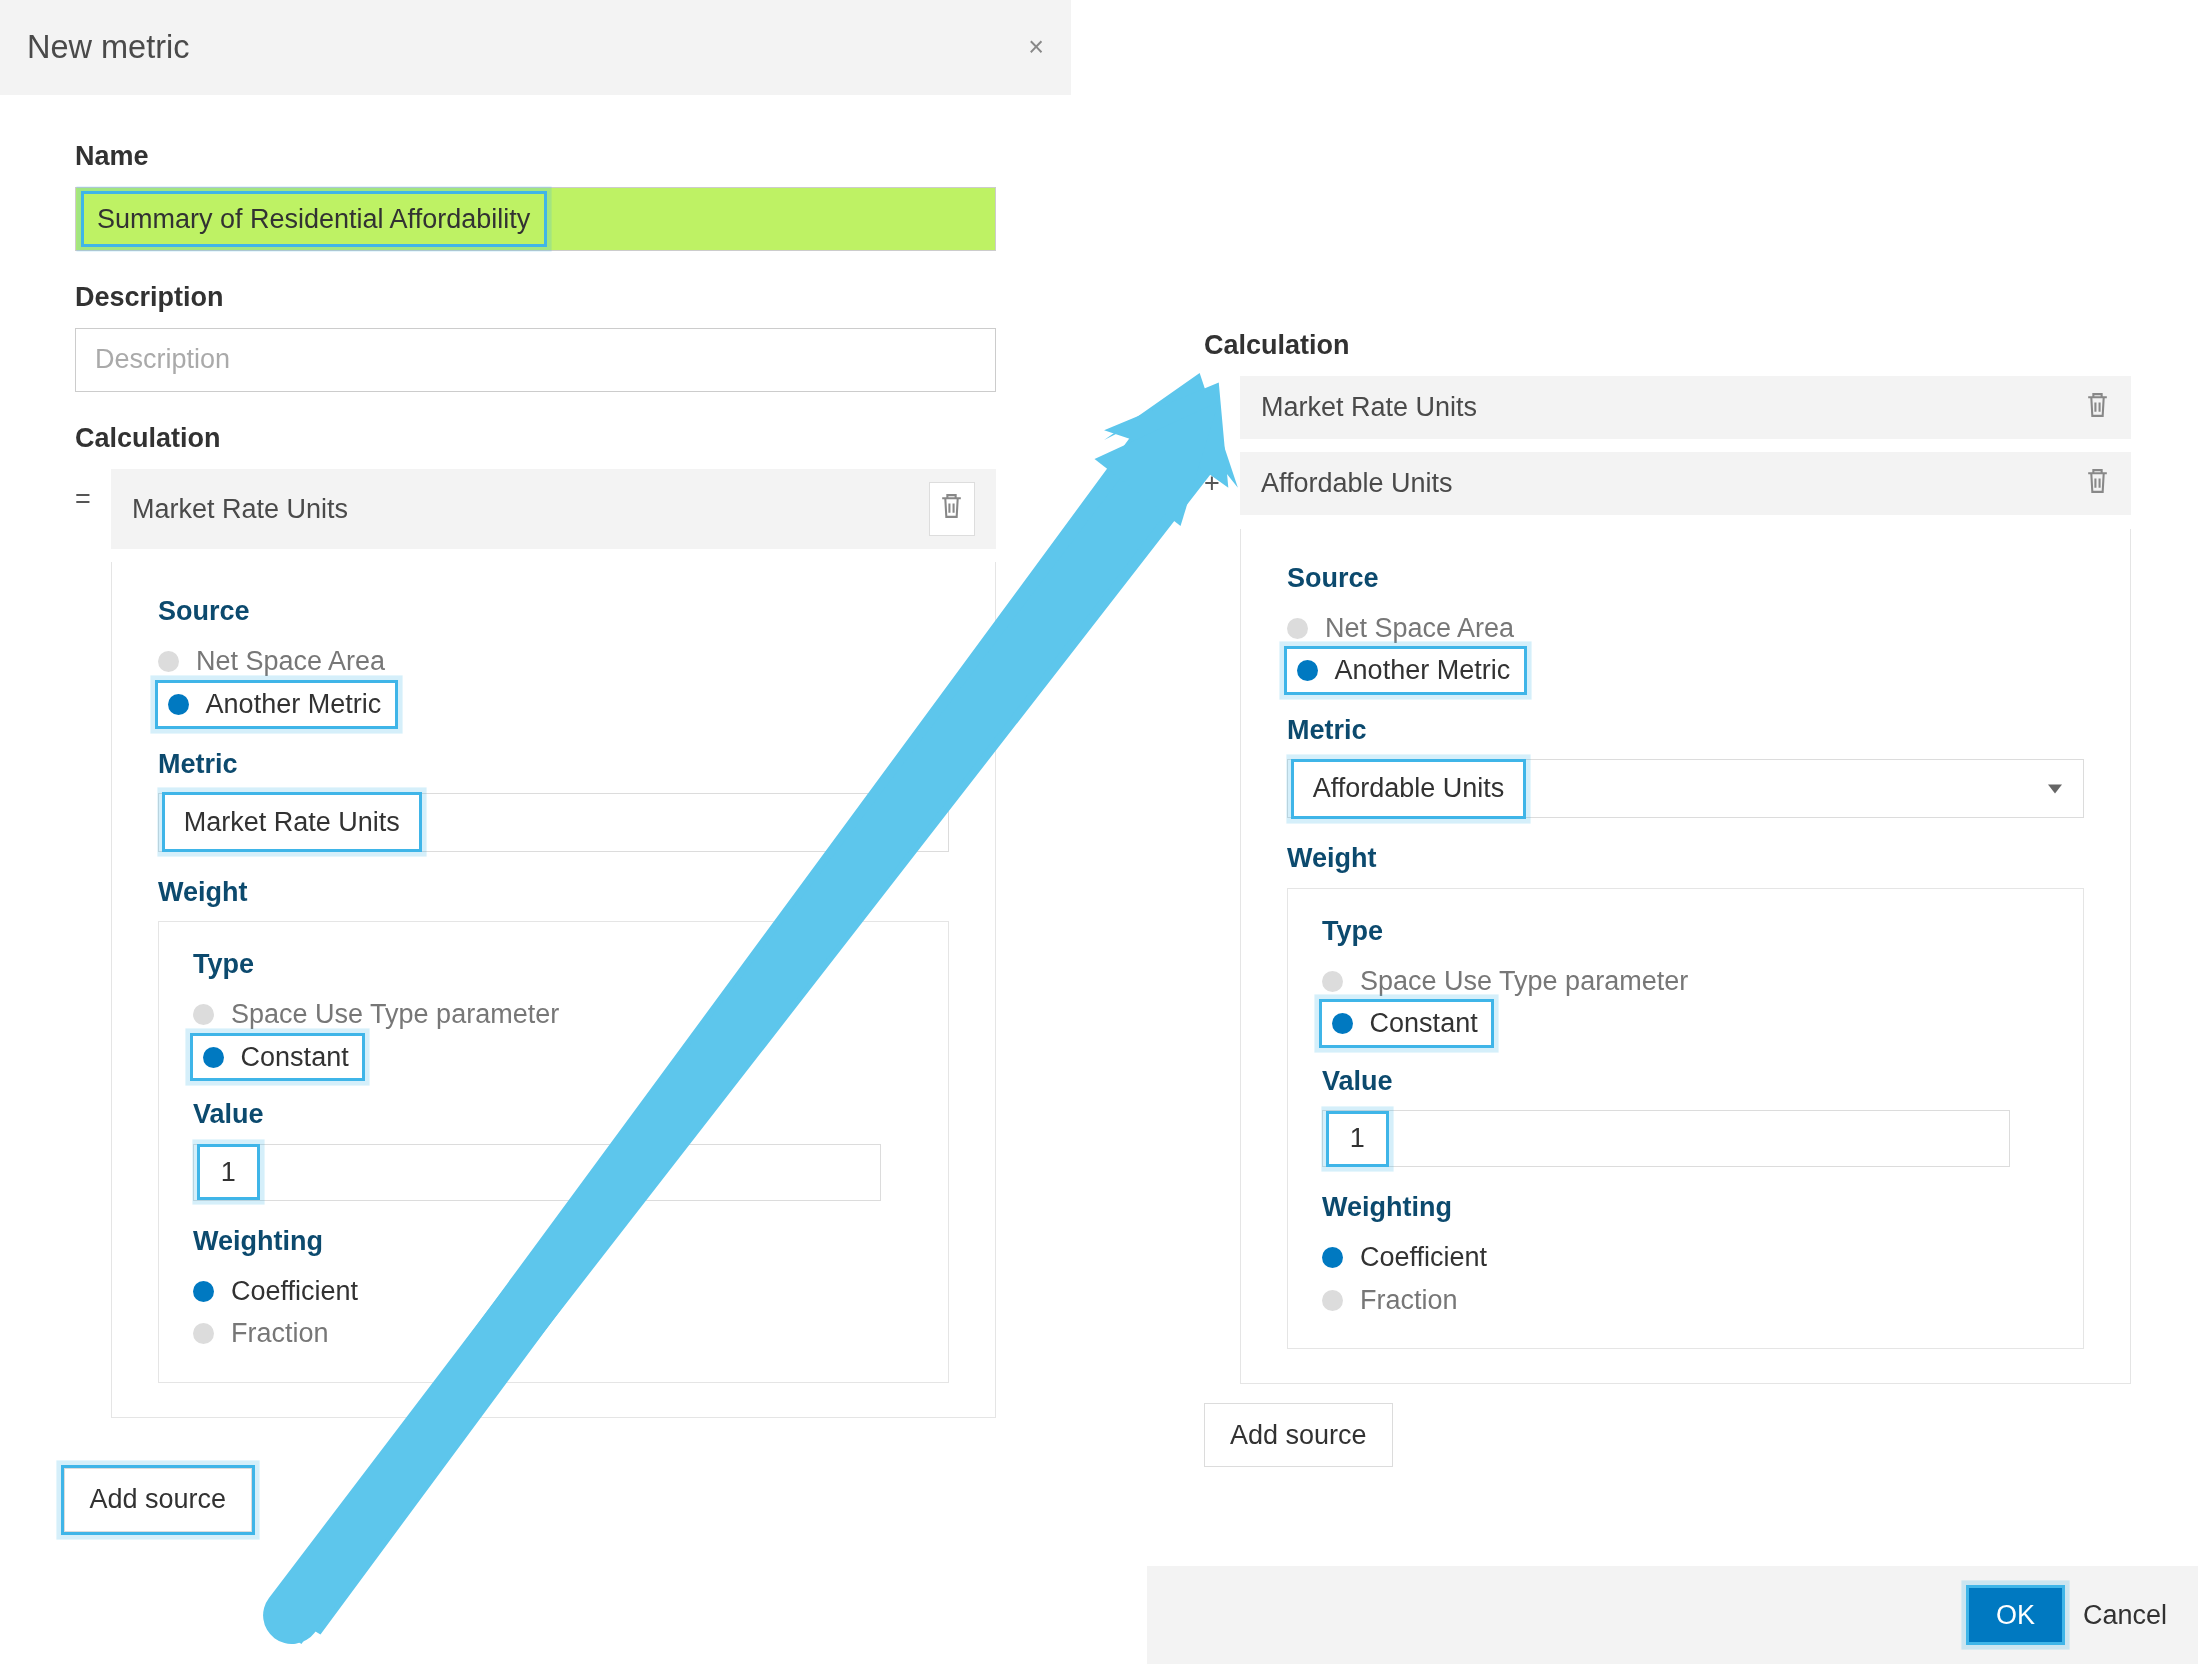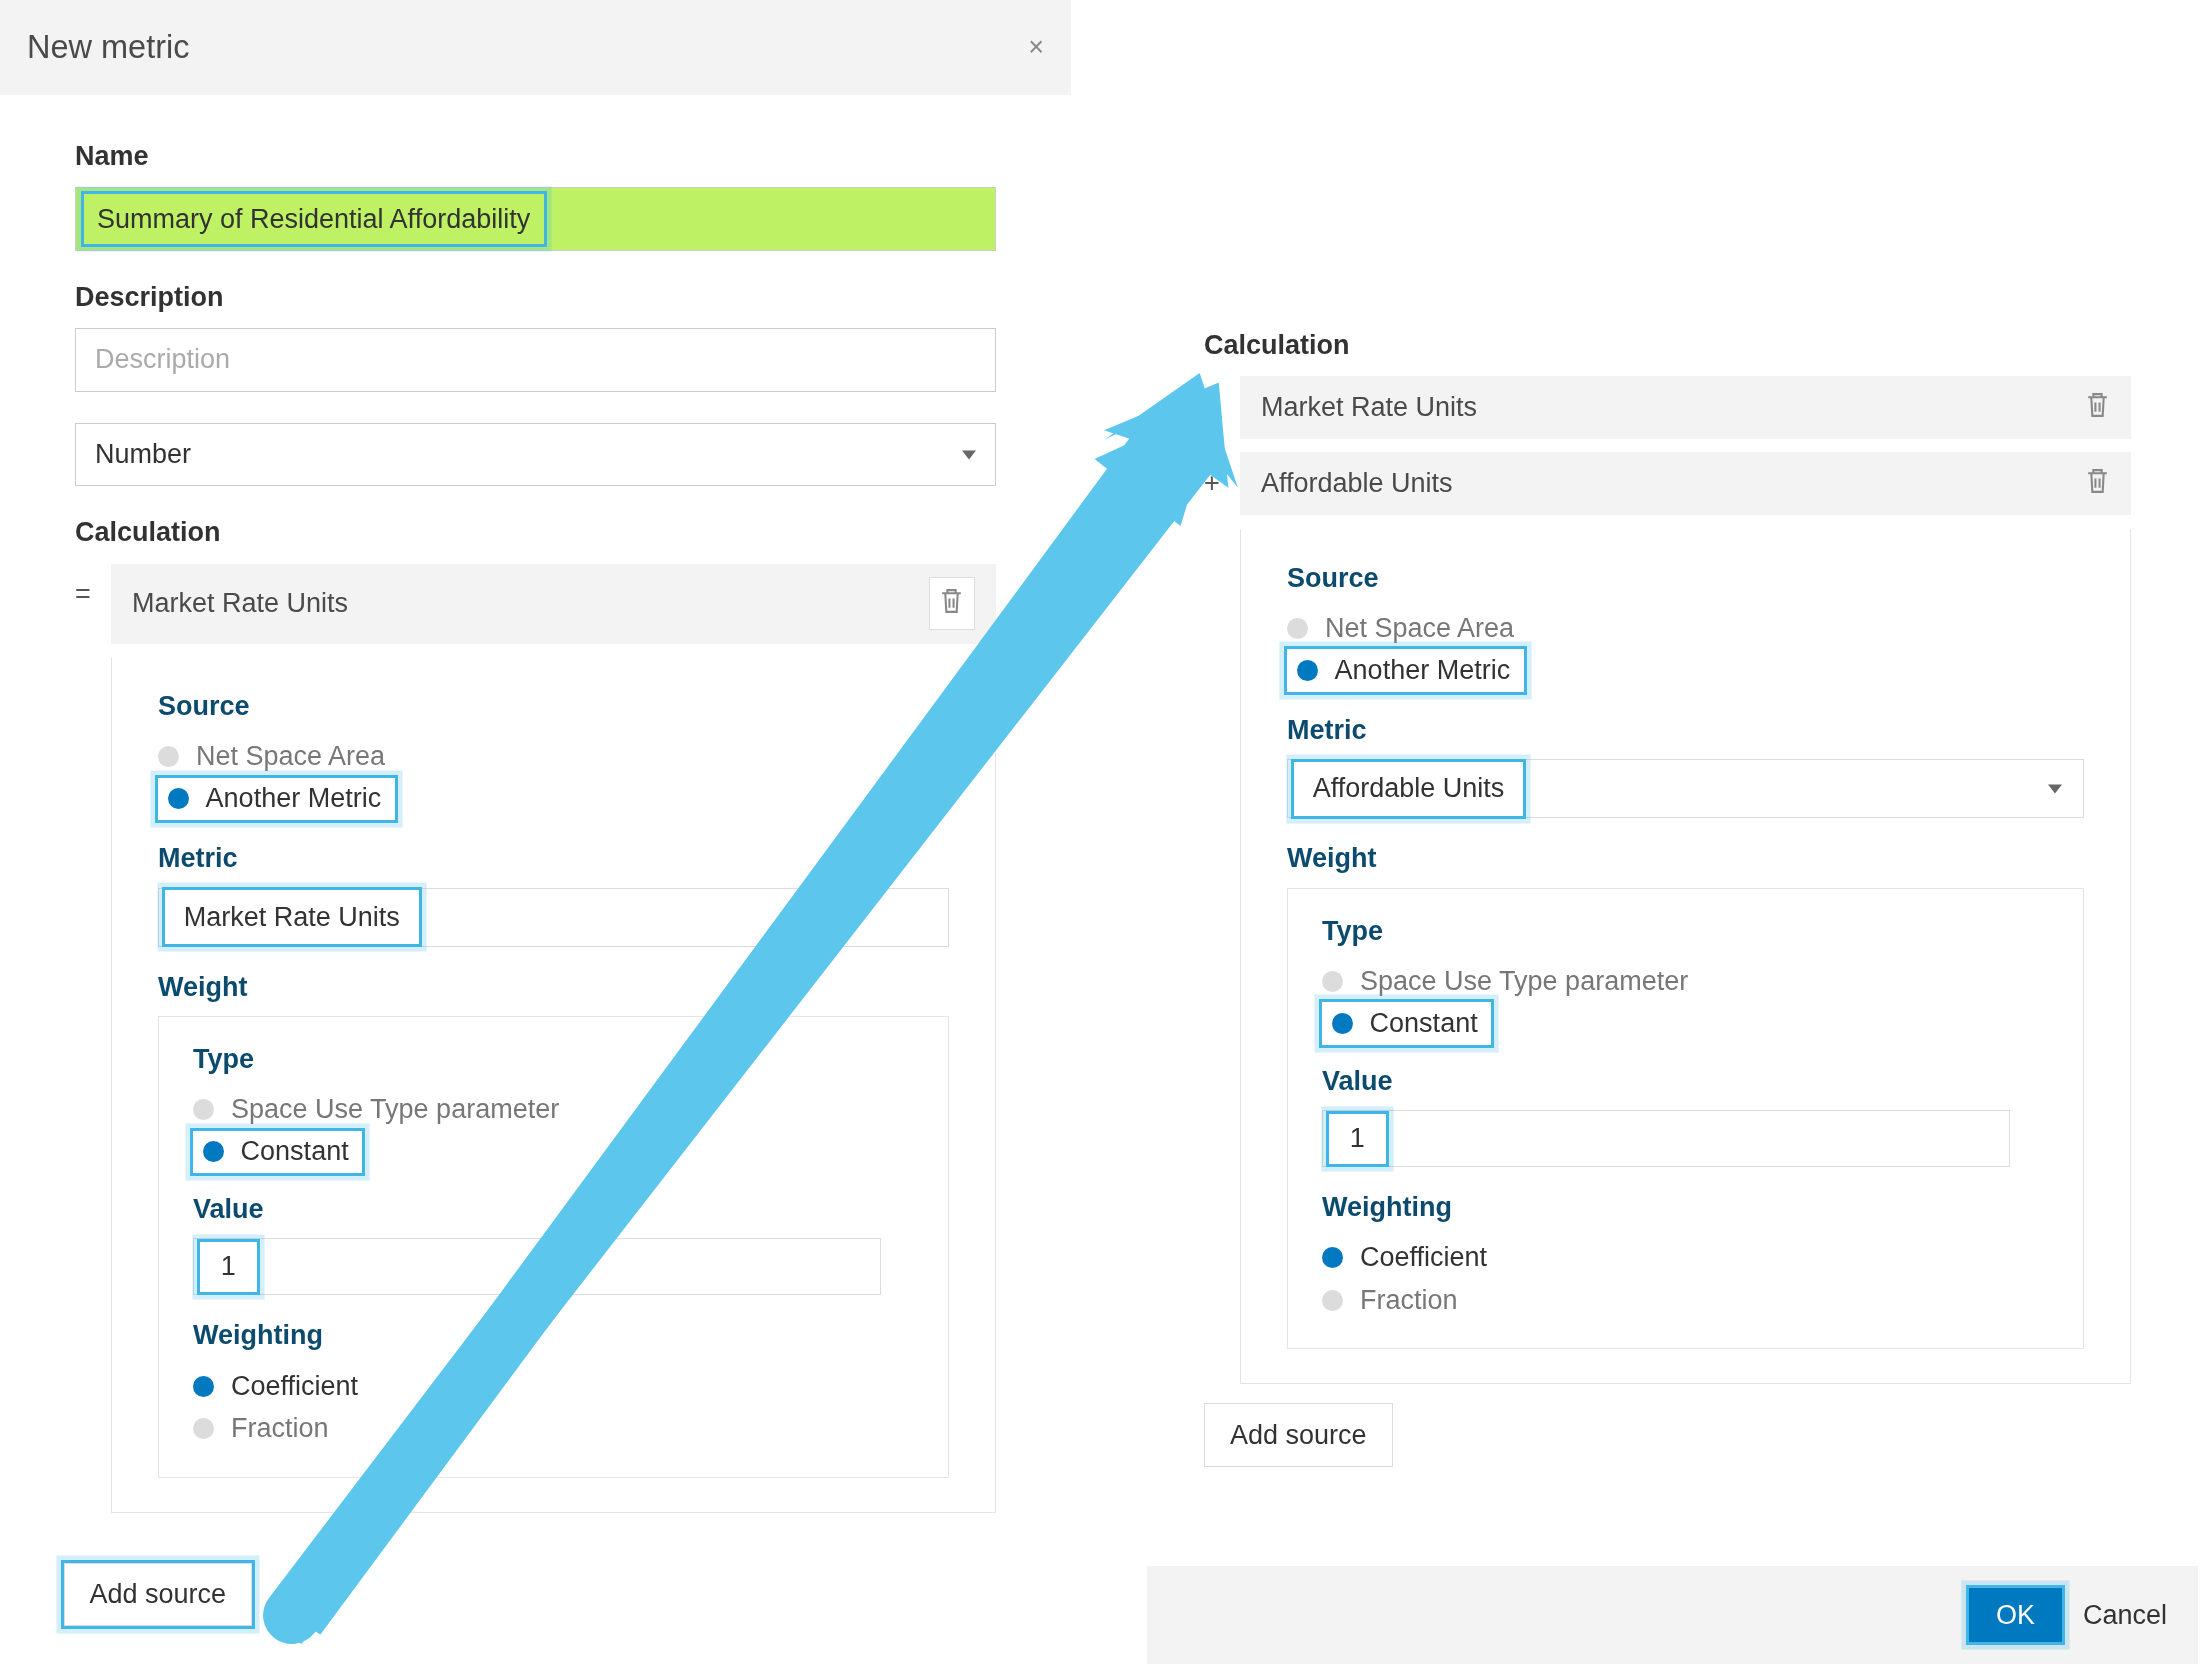--- a/index.html
+++ b/index.html
@@ -251,23 +251,20 @@
     </div>
 
     <div class="field-group">
       <label class="form-label">Description</label>
       <div class="text-input">
         <span class="placeholder">Description</span>
       </div>
     </div>
 
     <div class="field-group">
-      <div class="select-wrapper text-input">
-        <span>Number</span>
-      </div>
     </div>
 
     <div class="field-group">
       <label class="form-label">Calculation</label>
 
       <div class="calc-row">
         <div class="operator-col">=</div>
         <div class="calc-item">
           <span>Market Rate Units</span>
           <span class="trash-btn">

